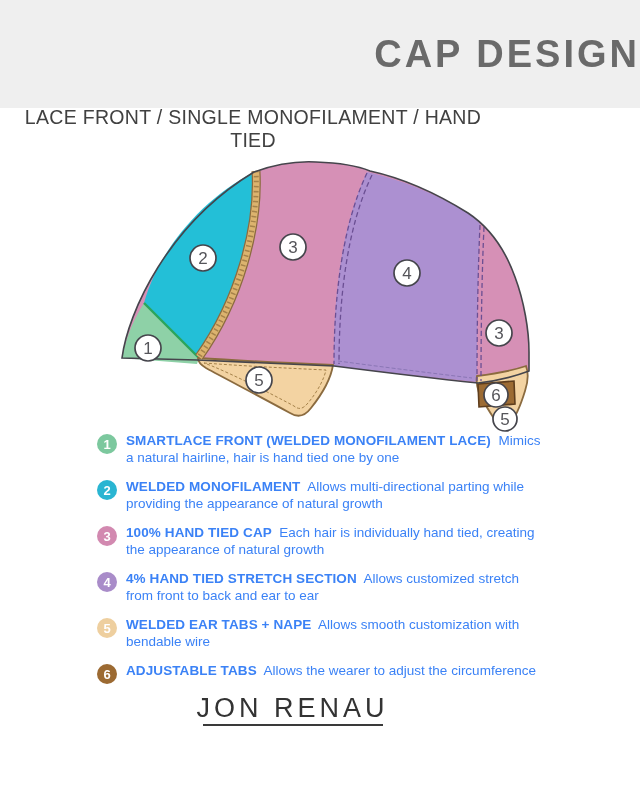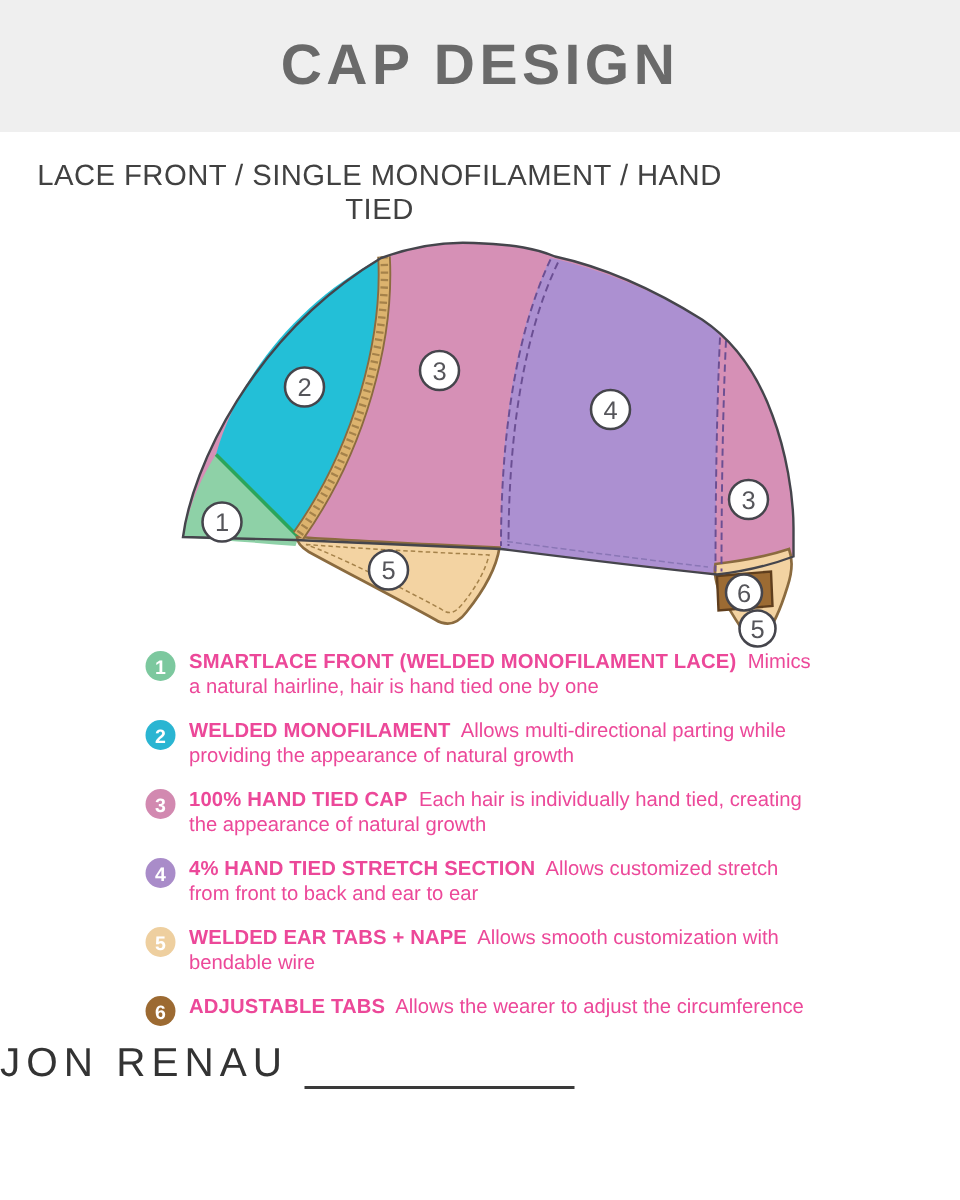--- a/index.html
+++ b/index.html
@@ -1,44 +1,44 @@
 <!DOCTYPE html>
 <html><head>
 <meta charset="utf-8">
 <style>
   html,body{margin:0;padding:0;}
   body{
     width:640px;height:800px;position:relative;overflow:hidden;
     background:#ffffff;font-family:"Liberation Sans",sans-serif;
   }
   .banner{
-    position:absolute;top:0;left:0;width:640px;height:88px;
-    background:#efefef;display:flex;align-items:center;justify-content:center;
+    position:absolute;top:0;left:0;width:640px;height:108px;
+    background:#efefef;display:flex;align-items:center;justify-content:flex-end;
   }
   .banner h1{
     margin:0;font-size:38px;font-weight:700;color:#6a6a6a;letter-spacing:3px;
   }
   .subtitle{
     position:absolute;top:106px;left:0;width:506px;text-align:center;
     font-size:19.5px;color:#414141;letter-spacing:0.3px;font-weight:400;
   }
   .diagram-svg{position:absolute;top:0;left:0;pointer-events:none;}
   .legend{
     position:absolute;top:433px;left:97px;width:452px;
   }
   .legend-item{display:flex;gap:9px;margin-bottom:13px;}
   .legend-dot{
     width:20px;height:20px;border-radius:50%;flex-shrink:0;margin-top:1px;
     display:flex;align-items:center;justify-content:center;
     color:#ffffff;font-size:13px;font-weight:700;
   }
-  .legend-text{margin:0;font-size:13.5px;line-height:16.5px;color:#ec4899;}
+  .legend-text{margin:0;font-size:13.5px;line-height:16.5px;color:#3b82f6;}
   .legend-text b{font-weight:700;letter-spacing:0.1px;}
   .brand{
-    position:absolute;top:694px;left:0;width:585px;text-align:left;color:#333333;
+    position:absolute;top:694px;left:0;width:585px;text-align:center;color:#333333;
   }
   .brand-top{font-size:27px;letter-spacing:4px;line-height:29px;}
   .brand-rule{width:180px;height:2px;background:#3a3a3a;margin:1px auto 2px auto;}
   .brand-bottom{font-size:27px;letter-spacing:3px;line-height:29px;}
   .marker-circle{fill:#ffffff;stroke:#45454c;stroke-width:1.7px;}
   .marker-num{fill:#55555a;font-size:17px;font-family:"Liberation Sans",sans-serif;}
 </style>
 </head>
 <body>
 

